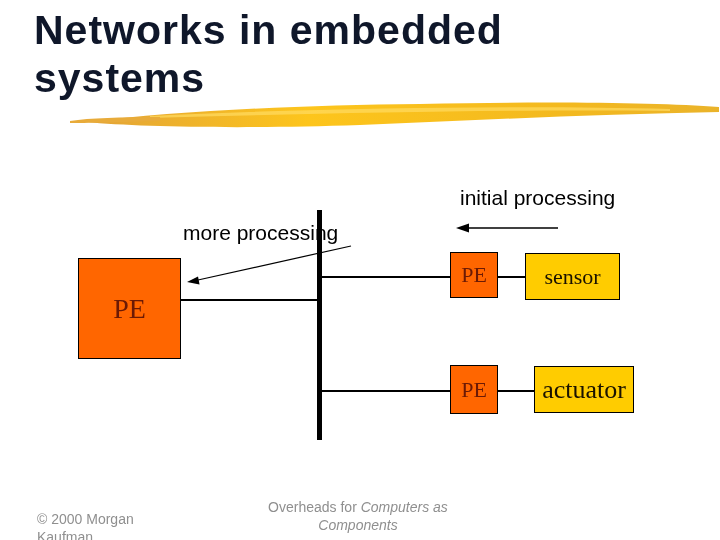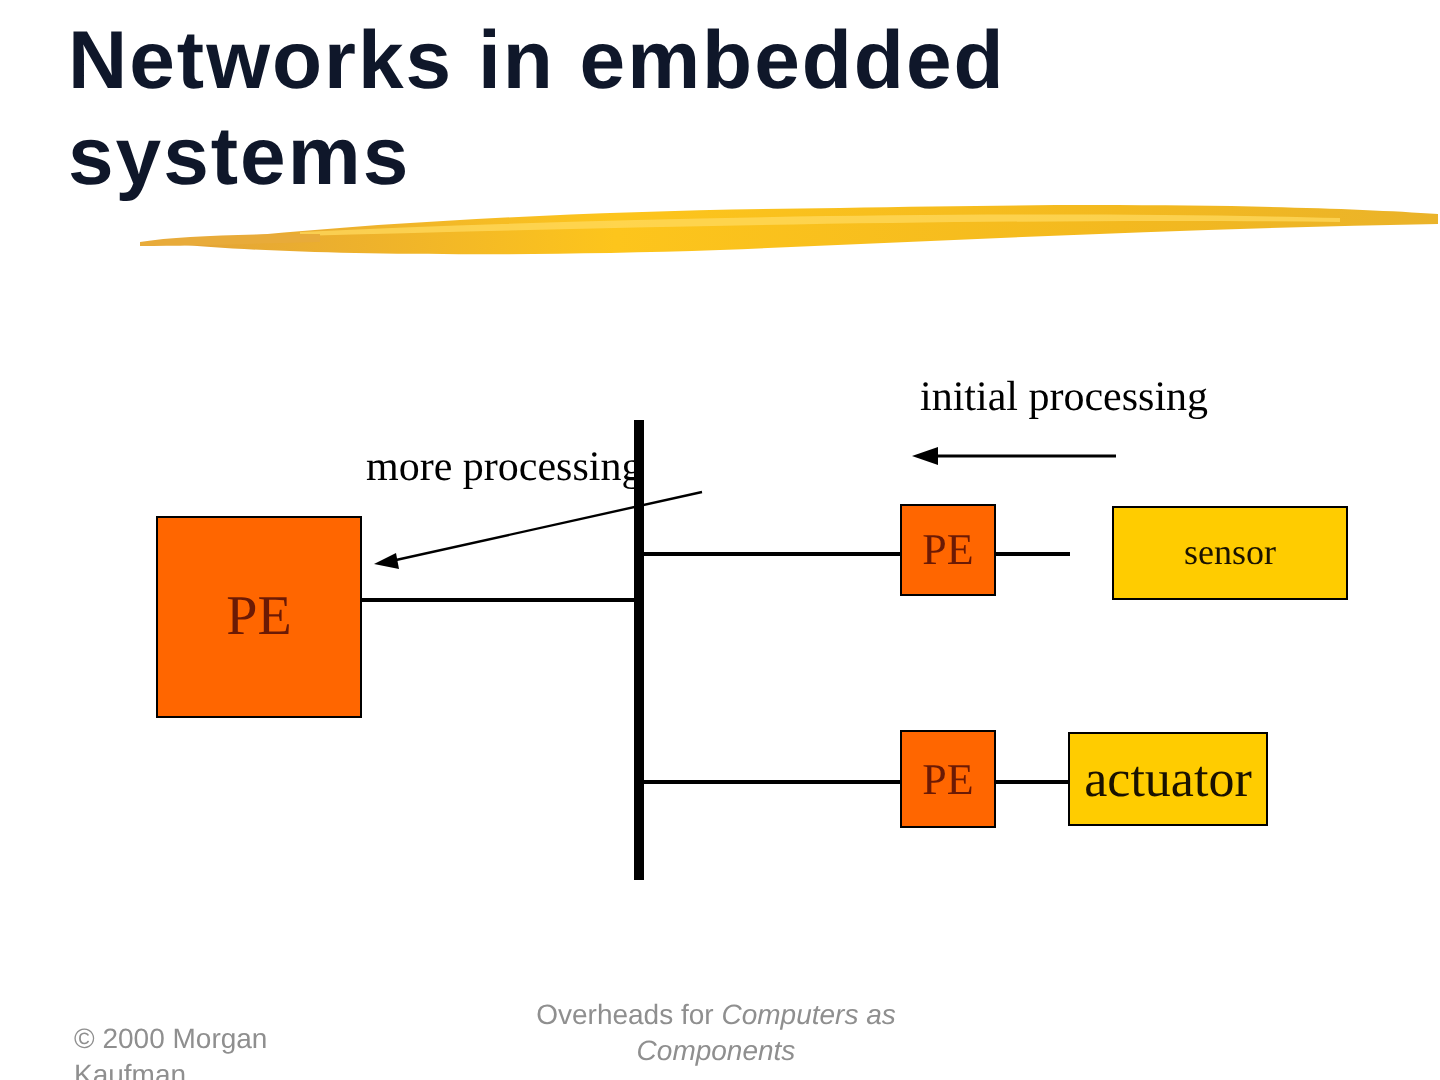--- a/index.html
+++ b/index.html
@@ -38,24 +38,24 @@
     background:var(--orange);
     color:var(--pe-text);
   }
   .io-box{
     background:var(--gold);
     color:#1a1200;
   }
   .pe-main{left:78px;top:258px;width:103px;height:101px;font-size:28px;}
   .pe-small-1{left:450px;top:252px;width:48px;height:46px;font-size:22px;}
   .pe-small-2{left:450px;top:365px;width:48px;height:49px;font-size:22px;}
-  .sensor-box{left:556px;top:253px;width:118px;height:47px;font-size:18px;}
+  .sensor-box{left:525px;top:253px;width:95px;height:47px;font-size:22px;}
   .actuator-box{left:534px;top:366px;width:100px;height:47px;font-size:26px;}
   .diagram-label{
-    font-family:Liberation Serif, serif;
+    font-family:Liberation Sans, sans-serif;
     font-size:21px;color:#000;white-space:nowrap;
   }
   .label-more{left:183px;top:221px;}
   .label-initial{left:460px;top:186px;}
   .footer{
     font-size:14px;line-height:18px;color:var(--footer-gray);margin-top:22px;
   }
   .footer-left{left:37px;top:488px;width:120px;text-align:left;}
   .footer-center{left:252px;top:476px;width:212px;text-align:center;}
   .italic{font-style:italic;}

